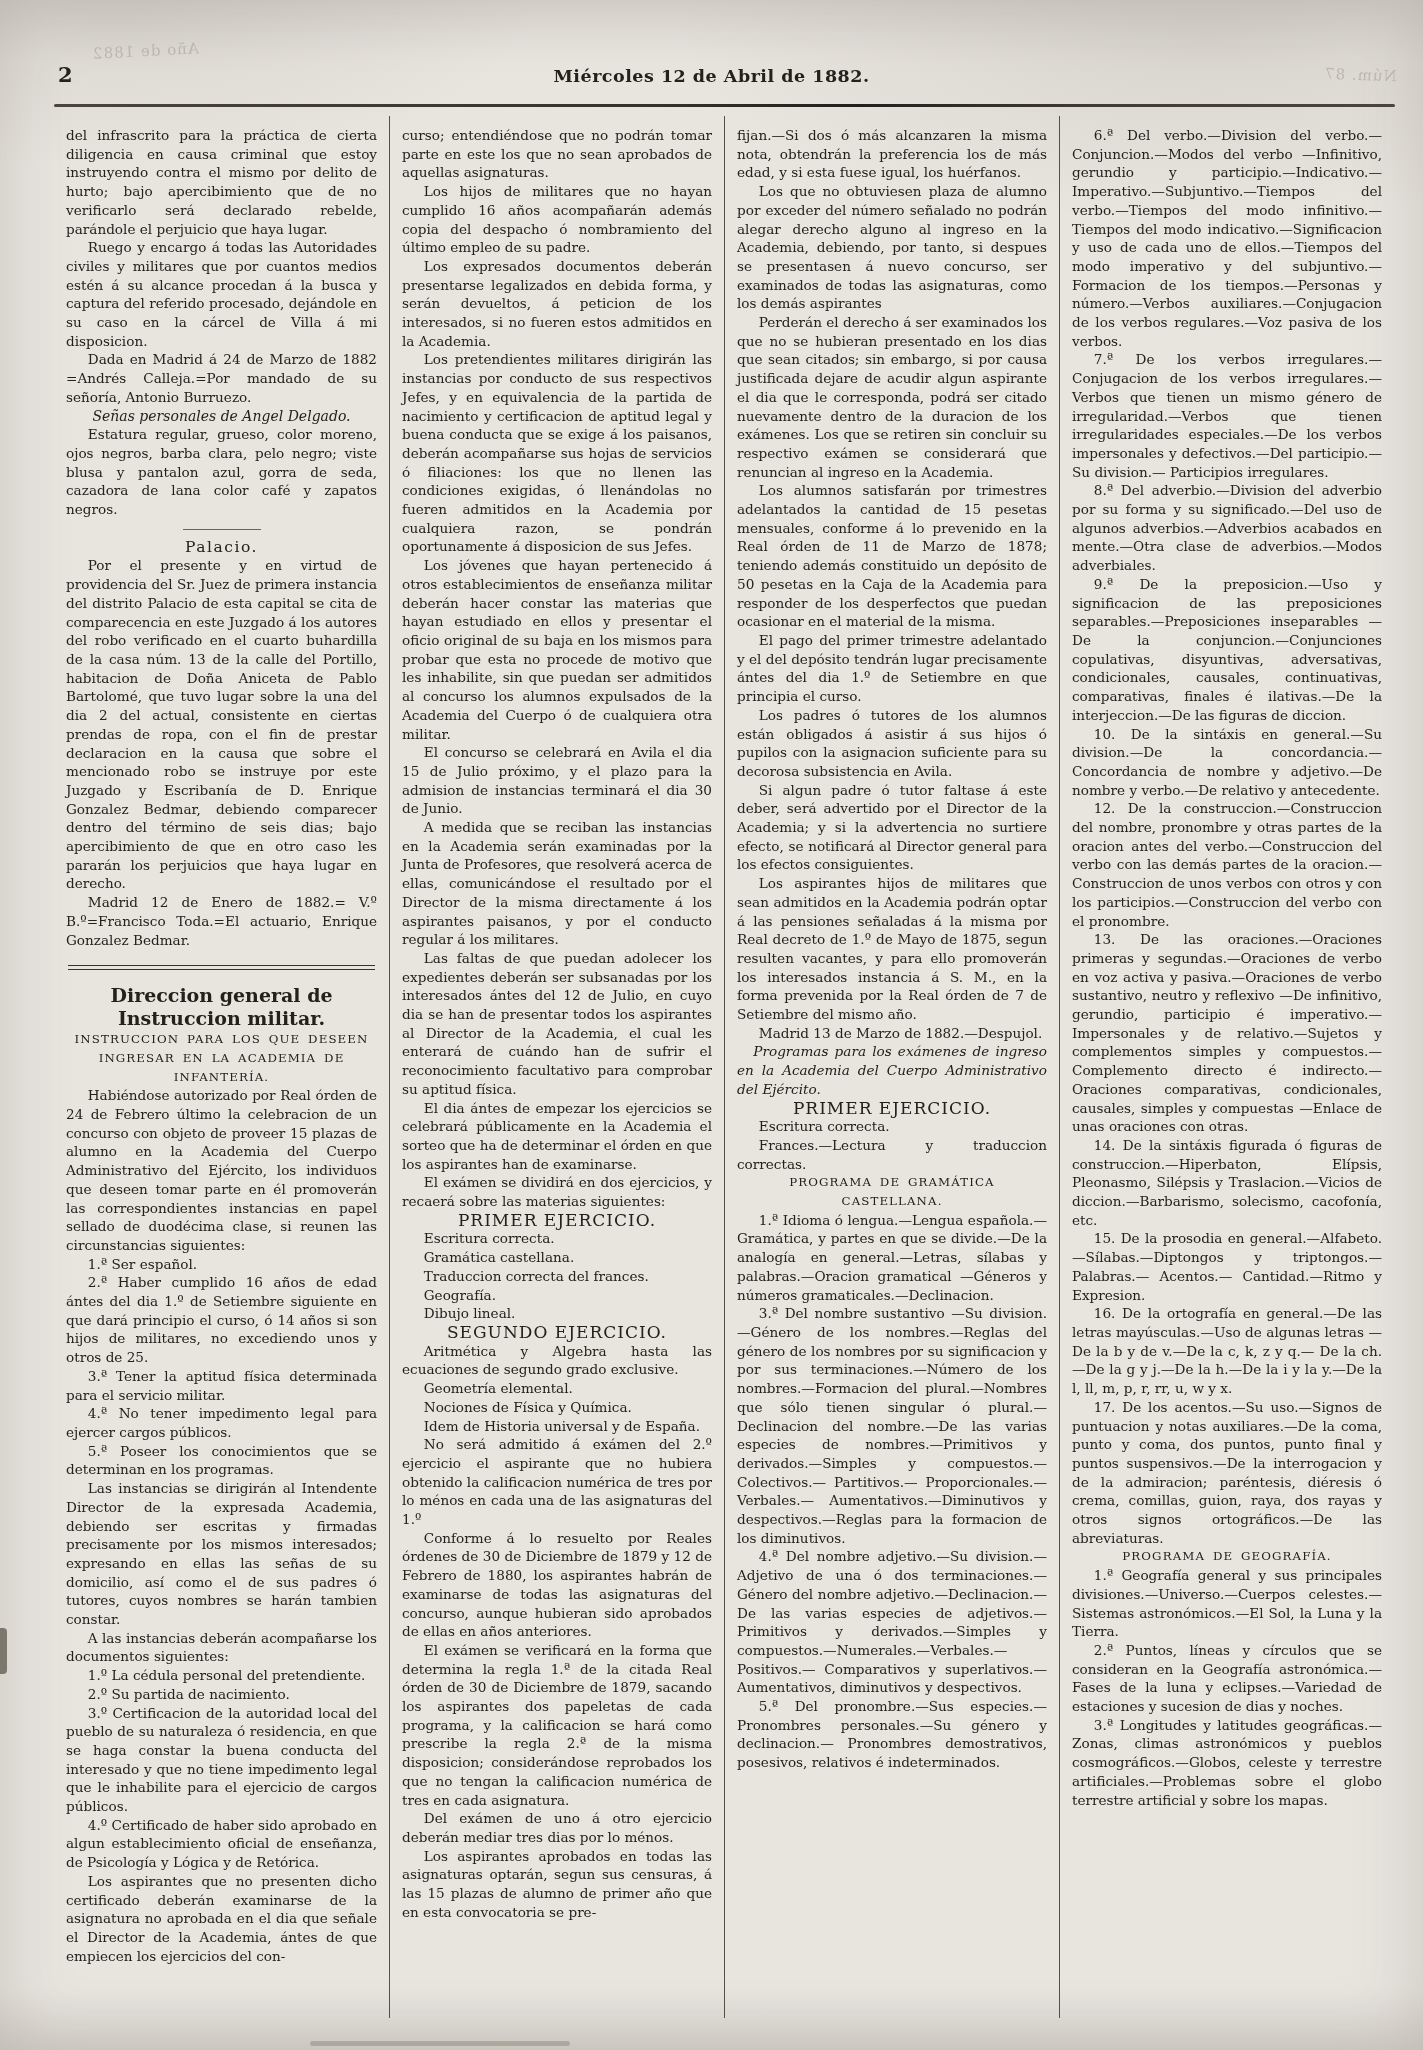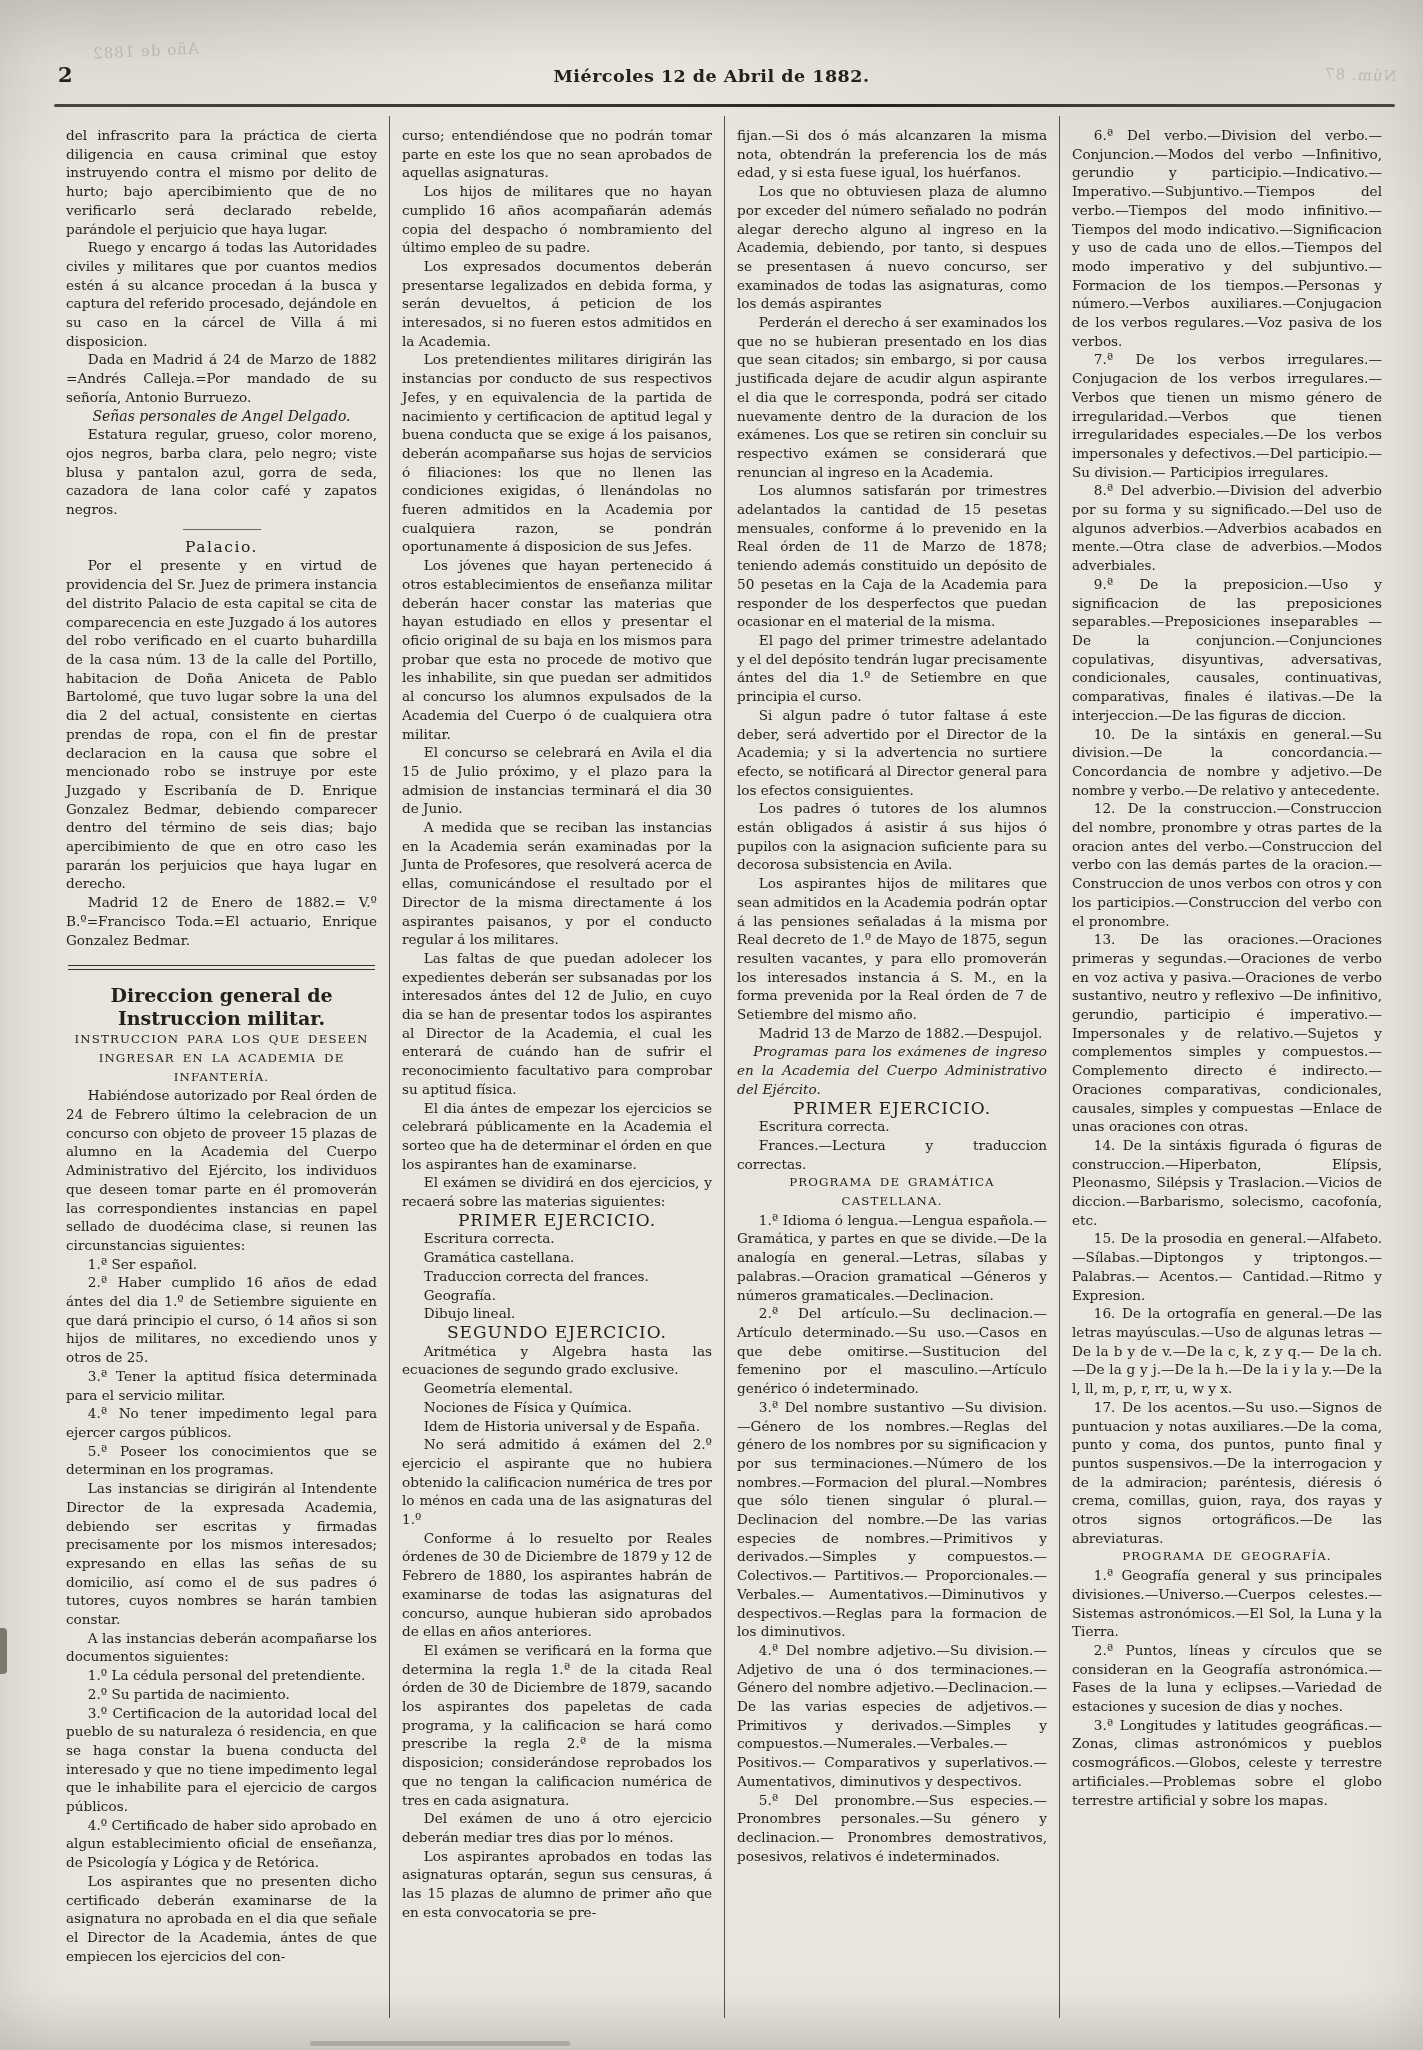--- a/index.html
+++ b/index.html
@@ -119,31 +119,30 @@
         <p class="b-p">El exámen se verificará en la forma que determina la regla 1.ª de la citada Real órden de 30 de Diciembre de 1879, sacando los aspirantes dos papeletas de cada programa, y la calificacion se hará como prescribe la regla 2.ª de la misma disposicion; considerándose reprobados los que no tengan la calificacion numérica de tres en cada asignatura.</p>
         <p class="b-p">Del exámen de uno á otro ejercicio deberán mediar tres dias por lo ménos.</p>
         <p class="b-p">Los aspirantes aprobados en todas las asignaturas optarán, segun sus censuras, á las 15 plazas de alumno de primer año que en esta convocatoria se pre-</p>
       </div>
     <div class="col">
         <p class="b-p0">fijan.—Si dos ó más alcanzaren la misma nota, obtendrán la preferencia los de más edad, y si esta fuese igual, los huérfanos.</p>
         <p class="b-p">Los que no obtuviesen plaza de alumno por exceder del número señalado no podrán alegar derecho alguno al ingreso en la Academia, debiendo, por tanto, si despues se presentasen á nuevo concurso, ser examinados de todas las asignaturas, como los demás aspirantes</p>
         <p class="b-p">Perderán el derecho á ser examinados los que no se hubieran presentado en los dias que sean citados; sin embargo, si por causa justificada dejare de acudir algun aspirante el dia que le corresponda, podrá ser citado nuevamente dentro de la duracion de los exámenes. Los que se retiren sin concluir su respectivo exámen se considerará que renuncian al ingreso en la Academia.</p>
         <p class="b-p">Los alumnos satisfarán por trimestres adelantados la cantidad de 15 pesetas mensuales, conforme á lo prevenido en la Real órden de 11 de Marzo de 1878; teniendo además constituido un depósito de 50 pesetas en la Caja de la Academia para responder de los desperfectos que puedan ocasionar en el material de la misma.</p>
         <p class="b-p">El pago del primer trimestre adelantado y el del depósito tendrán lugar precisamente ántes del dia 1.º de Setiembre en que principia el curso.</p>
+        <p class="b-p">Los padres ó tutores de los alumnos están obligados á asistir á sus hijos ó pupilos con la asignacion suficiente para su decorosa subsistencia en Avila.</p>
         <p class="b-p">Si algun padre ó tutor faltase á este deber, será advertido por el Director de la Academia; y si la advertencia no surtiere efecto, se notificará al Director general para los efectos consiguientes.</p>
-        <p class="b-p">Los padres ó tutores de los alumnos están obligados á asistir á sus hijos ó pupilos con la asignacion suficiente para su decorosa subsistencia en Avila.</p>
         <p class="b-p">Los aspirantes hijos de militares que sean admitidos en la Academia podrán optar á las pensiones señaladas á la misma por Real decreto de 1.º de Mayo de 1875, segun resulten vacantes, y para ello promoverán los interesados instancia á S. M., en la forma prevenida por la Real órden de 7 de Setiembre del mismo año.</p>
         <p class="b-p">Madrid 13 de Marzo de 1882.—Despujol.</p>
         <p class="b-pi">Programas para los exámenes de ingreso en la Academia del Cuerpo Administrativo del Ejército.</p>
         <p class="b-ex">PRIMER EJERCICIO.</p>
         <p class="b-li">Escritura correcta.</p>
         <p class="b-p">Frances.—Lectura y traduccion correctas.</p>
         <p class="b-sc">PROGRAMA DE GRAMÁTICA CASTELLANA.</p>
         <p class="b-p">1.ª Idioma ó lengua.—Lengua española.—Gramática, y partes en que se divide.—De la analogía en general.—Letras, sílabas y palabras.—Oracion gramatical —Géneros y números gramaticales.—Declinacion.</p>
-        <p class="b-p">2.ª Del artículo.—Su declinacion.—Artículo determinado.—Su uso.—Casos en que debe omitirse.—Sustitucion del femenino por el masculino.—Artículo genérico ó indeterminado.</p>
         <p class="b-p">3.ª Del nombre sustantivo —Su division.—Género de los nombres.—Reglas del género de los nombres por su significacion y por sus terminaciones.—Número de los nombres.—Formacion del plural.—Nombres que sólo tienen singular ó plural.—Declinacion del nombre.—De las varias especies de nombres.—Primitivos y derivados.—Simples y compuestos.— Colectivos.— Partitivos.— Proporcionales.— Verbales.— Aumentativos.—Diminutivos y despectivos.—Reglas para la formacion de los diminutivos.</p>
         <p class="b-p">4.ª Del nombre adjetivo.—Su division.—Adjetivo de una ó dos terminaciones.—Género del nombre adjetivo.—Declinacion.—De las varias especies de adjetivos.—Primitivos y derivados.—Simples y compuestos.—Numerales.—Verbales.—Positivos.— Comparativos y superlativos.— Aumentativos, diminutivos y despectivos.</p>
         <p class="b-p">5.ª Del pronombre.—Sus especies.—Pronombres personales.—Su género y declinacion.— Pronombres demostrativos, posesivos, relativos é indeterminados.</p>
       </div>
     <div class="col">
         <p class="b-p">6.ª Del verbo.—Division del verbo.—Conjuncion.—Modos del verbo —Infinitivo, gerundio y participio.—Indicativo.—Imperativo.—Subjuntivo.—Tiempos del verbo.—Tiempos del modo infinitivo.—Tiempos del modo indicativo.—Significacion y uso de cada uno de ellos.—Tiempos del modo imperativo y del subjuntivo.—Formacion de los tiempos.—Personas y número.—Verbos auxiliares.—Conjugacion de los verbos regulares.—Voz pasiva de los verbos.</p>
         <p class="b-p">7.ª De los verbos irregulares.—Conjugacion de los verbos irregulares.—Verbos que tienen un mismo género de irregularidad.—Verbos que tienen irregularidades especiales.—De los verbos impersonales y defectivos.—Del participio.—Su division.— Participios irregulares.</p>
         <p class="b-p">8.ª Del adverbio.—Division del adverbio por su forma y su significado.—Del uso de algunos adverbios.—Adverbios acabados en mente.—Otra clase de adverbios.—Modos adverbiales.</p>
         <p class="b-p">9.ª De la preposicion.—Uso y significacion de las preposiciones separables.—Preposiciones inseparables —De la conjuncion.—Conjunciones copulativas, disyuntivas, adversativas, condicionales, causales, continuativas, comparativas, finales é ilativas.—De la interjeccion.—De las figuras de diccion.</p>
         <p class="b-p">10. De la sintáxis en general.—Su division.—De la concordancia.—Concordancia de nombre y adjetivo.—De nombre y verbo.—De relativo y antecedente.</p>

